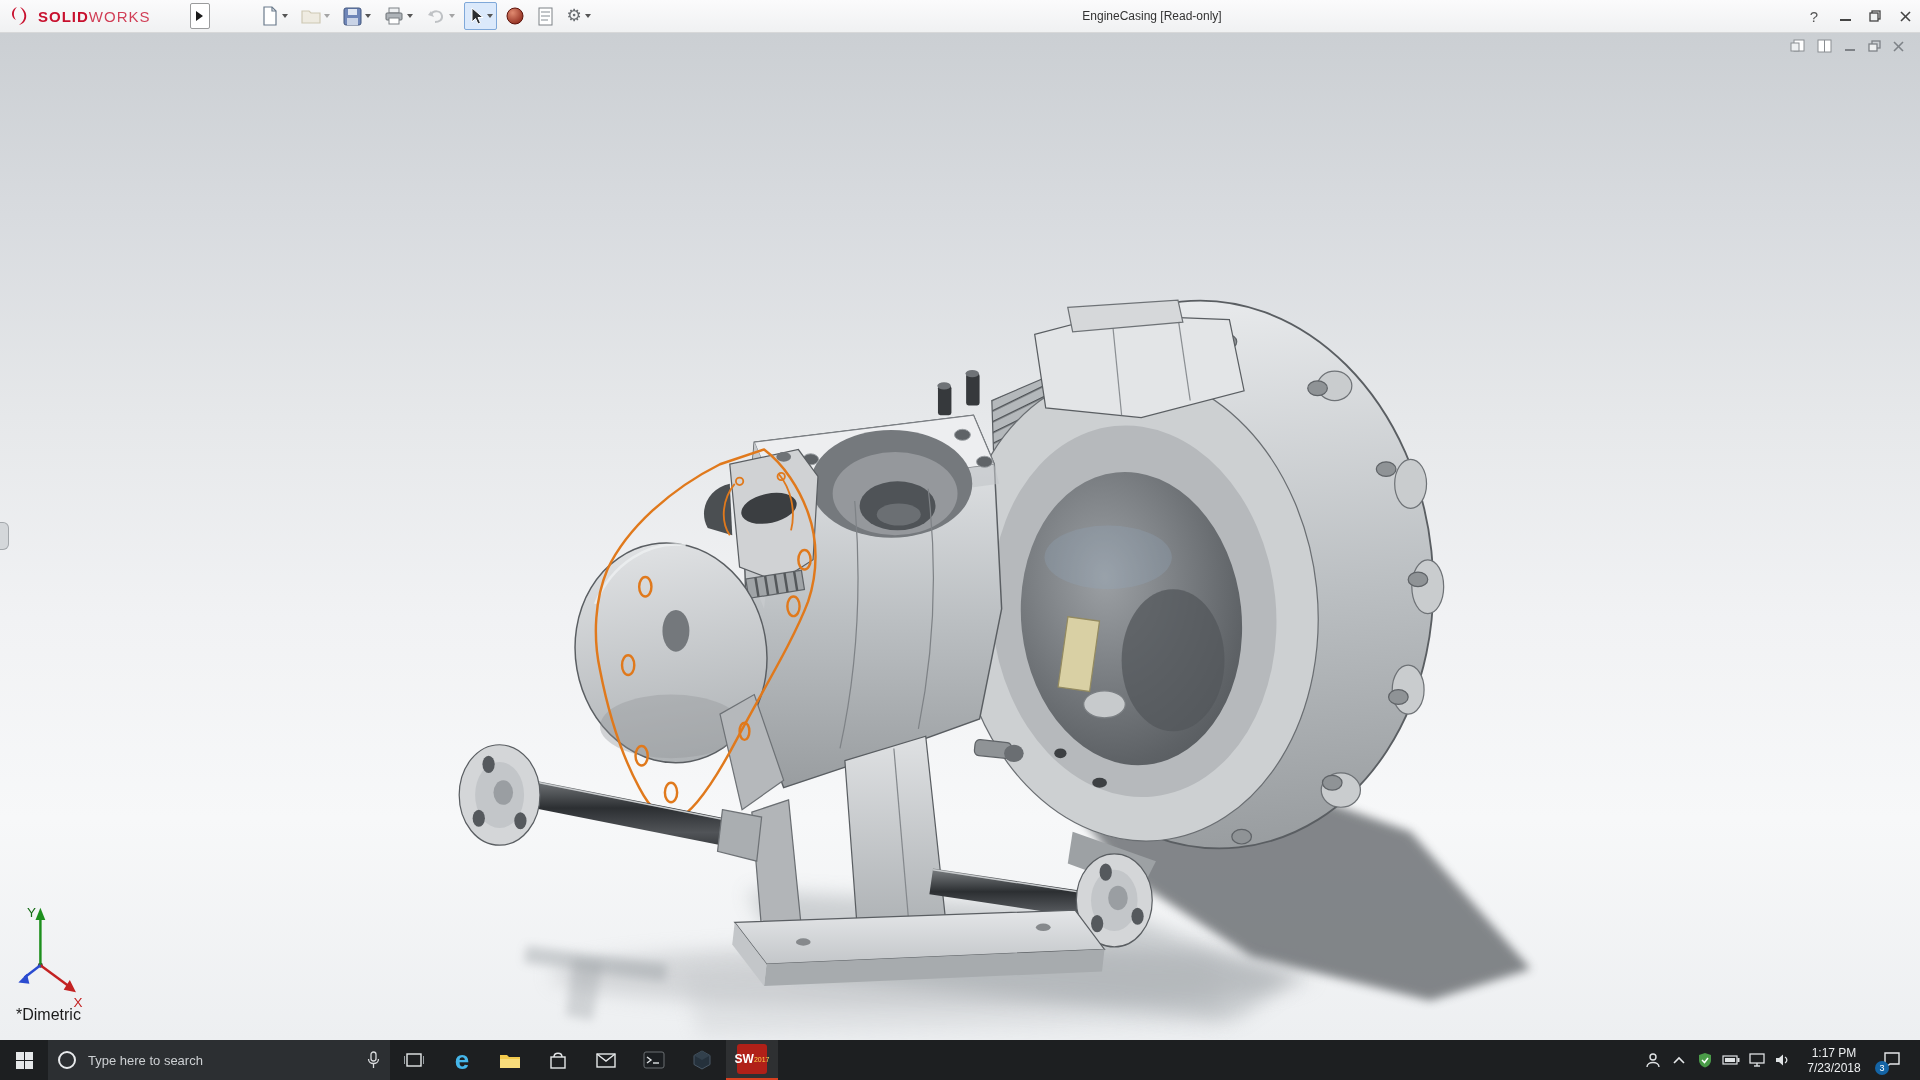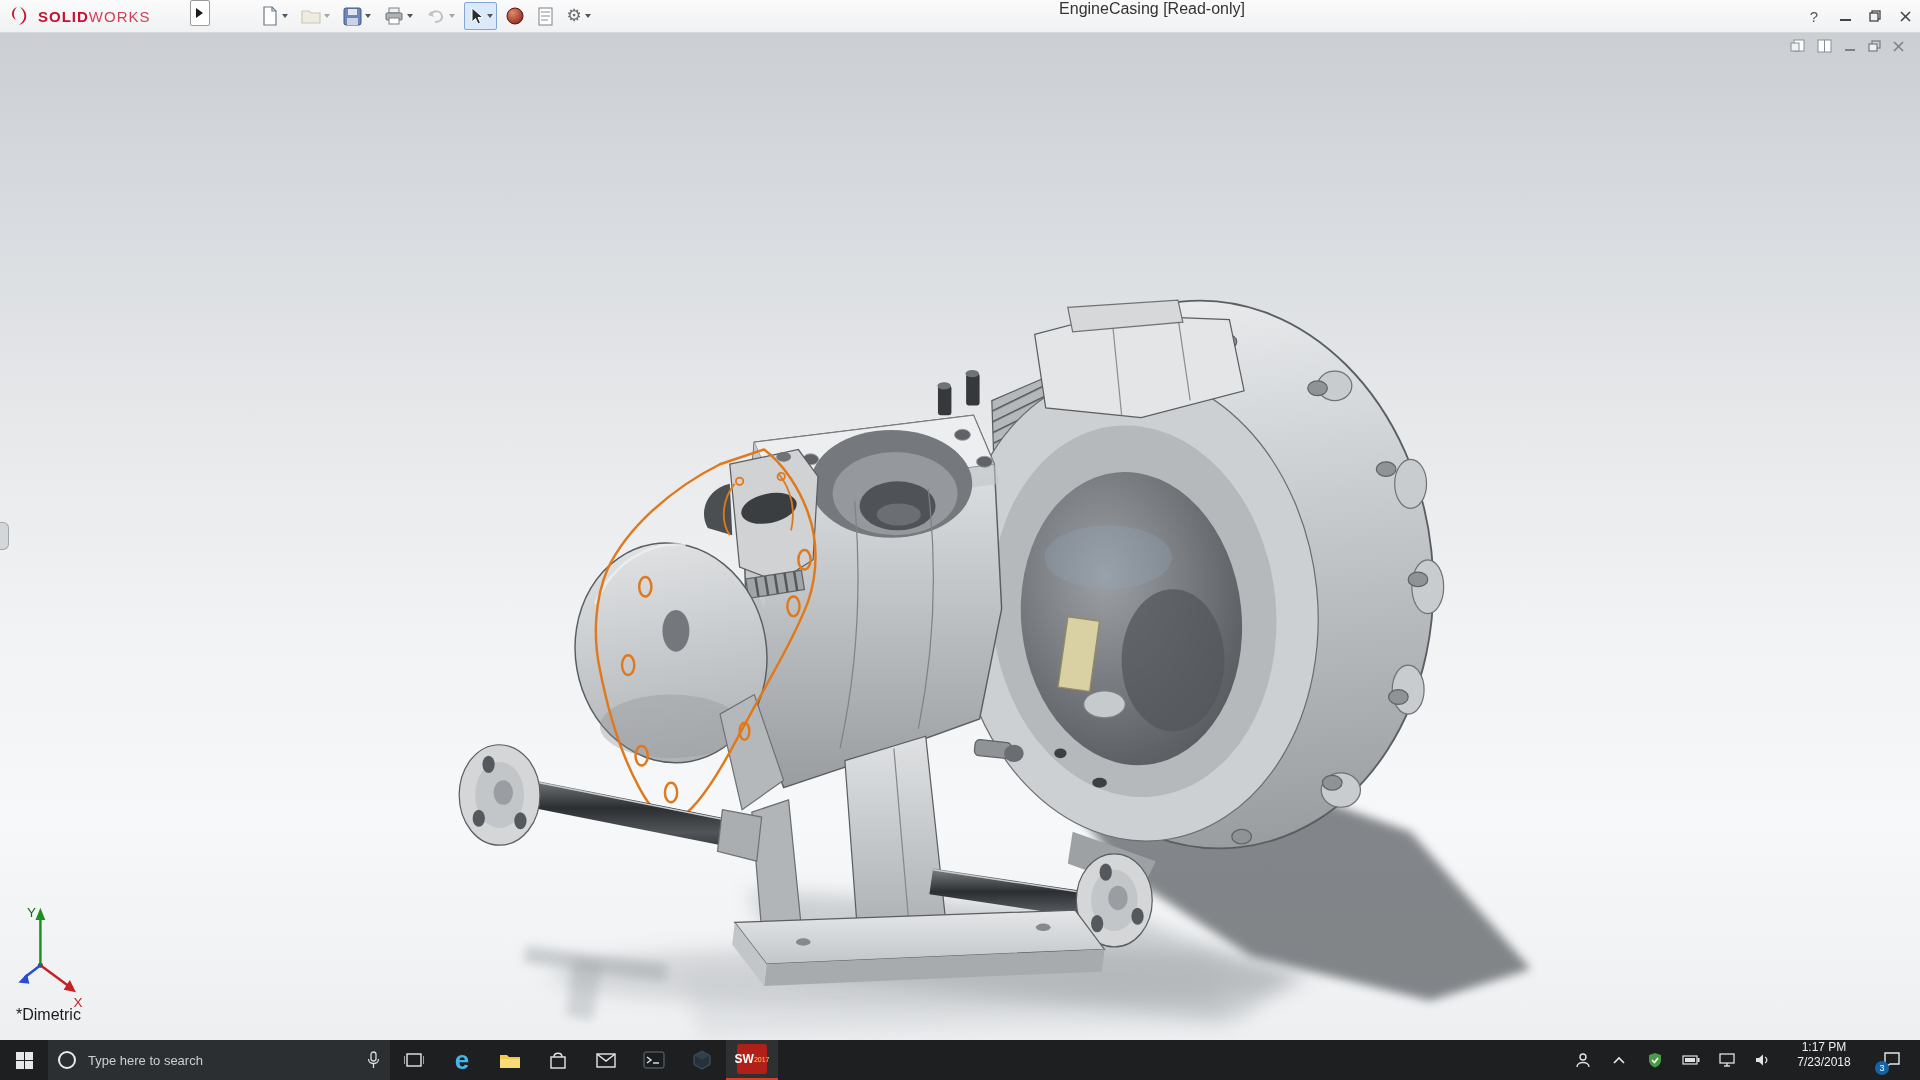--- a/index.html
+++ b/index.html
@@ -1,36 +1,36 @@
 <!DOCTYPE html>
 <html><head>
 <meta charset="utf-8">
 <style>
   * { margin:0; padding:0; box-sizing:border-box; }
   html,body { width:1920px; height:1080px; overflow:hidden; font-family:"Liberation Sans", sans-serif; }
   .screen { width:1920px; height:1080px; display:flex; flex-direction:column; background:#fff; }
 
   
   .titlebar { height:33px; background:linear-gradient(#fbfbfc,#f0f1f2); border-bottom:1px solid #d7d8d9;
-              display:flex; position:relative; flex:0 0 33px;gap:31px; }
+              display:flex; align-items:center; position:relative; flex:0 0 33px;gap:31px; }
   .logo { display:flex; align-items:center; margin-left:8px; }
   .logo-text { font-size:15px; letter-spacing:1px; margin-left:4px; }
   .logo-solid { font-weight:700; color:#c8102e; }
   .logo-works { font-weight:400; color:#c8102e; opacity:.8; }
   .flyout { width:20px; height:26px; margin-left:8px; background:#fff; border:1px solid #9a9b9c; border-radius:2px;
             display:flex; align-items:center; justify-content:center; cursor:pointer; }
   .flyout .tri { width:0; height:0; border-left:7px solid #1a1a1a; border-top:5px solid transparent; border-bottom:5px solid transparent; }
   .toolbar { display:flex; align-items:center; margin-left:16px; gap:5px; }
   .tb-btn { height:28px; display:flex; align-items:center; padding:0 3px; border:1px solid transparent; }
   .tb-sel { background:#dbe9fb; border:1px solid #7fa8d9; border-radius:2px; }
   .caret { width:0; height:0; border-left:3.5px solid transparent; border-right:3.5px solid transparent;
            border-top:4px solid #555; margin-left:3px; }
   .dim { opacity:.5; }
   .gear-glyph { font-size:17px; color:#6a6e72; line-height:20px; }
-  .win-title { position:absolute; left:60%; transform:translateX(-50%); font-size:16px; color:#333; white-space:nowrap; }
+  .win-title { position:absolute; left:60%; transform:translateX(-50%); font-size:12px; color:#333; white-space:nowrap; }
   .right-controls { margin-left:auto; display:flex; align-items:center; height:100%; }
   .help-btn { font-size:15px; color:#555; padding:0 12px; cursor:pointer; }
   .wc { width:30px; height:100%; display:flex; align-items:center; justify-content:center; cursor:pointer; }
 
   
   .viewport { position:relative; flex:1 1 auto; overflow:hidden;
      background:linear-gradient(180deg,#cbcfd3 0%,#d8dbdf 18%,#e6e8ea 38%,#f1f2f4 58%,#f7f8f9 78%,#edeff1 100%); }
   .model-svg { position:absolute; left:0; top:0; width:100%; height:100%; }
   .doc-controls { position:absolute; top:6px; right:16px; display:flex; align-items:center; gap:12px; }
   .doc-controls > div { display:flex; align-items:center; justify-content:center; cursor:pointer; }
@@ -43,21 +43,21 @@
   .tb-item { width:48px; display:flex; align-items:center; justify-content:center; cursor:pointer; }
   .search-box { width:342px; background:#2c2f32; display:flex; align-items:center; padding:0 10px; cursor:pointer; }
   .cortana { width:18px; height:18px; border:2px solid #e8eaec; border-radius:50%; flex:0 0 18px; }
   .search-text { font-size:13px; color:#cdd0d3; margin-left:12px; flex:1 1 auto; white-space:nowrap; }
   .edge-glyph { font-size:26px; font-weight:700; color:#45b6ea; line-height:1; }
   .sw-btn { width:52px; background:rgba(255,255,255,.08); border-bottom:2px solid #d64020; display:flex; align-items:center; justify-content:center; cursor:pointer; }
   .sw-icon { width:30px; height:30px; background:#b02018; border-radius:3px; display:flex; flex-direction:row;
              align-items:center; justify-content:center; line-height:1; }
   .sw-icon .l1 { color:#fff; font-weight:700; font-size:12px; }
   .sw-icon .l2 { color:#ffd24a; font-size:7px; margin-top:1px; }
-  .tray { margin-left:auto; display:flex; align-items:flex-start; padding-right:8px;gap:10px; }
+  .tray { margin-left:auto; display:flex; align-items:center; padding-right:8px; }
   .tray-item { width:26px; height:40px; display:flex; align-items:center; justify-content:center; cursor:pointer; }
   .clock { width:76px; text-align:center; color:#eef0f2; cursor:pointer; padding:0 4px; }
   .clock .time { font-size:12px; }
   .clock .date { font-size:12px; margin-top:1px; }
   .notif { position:relative; width:40px; height:40px; display:flex; align-items:center; justify-content:center; cursor:pointer; }
   .badge { position:absolute; left:3px; bottom:5px; min-width:14px; height:14px; border-radius:7px; background:#1464a5;
            color:#fff; font-size:9px; display:flex; align-items:center; justify-content:center; padding:0 3px; }
 </style>
 </head>
 <body>

